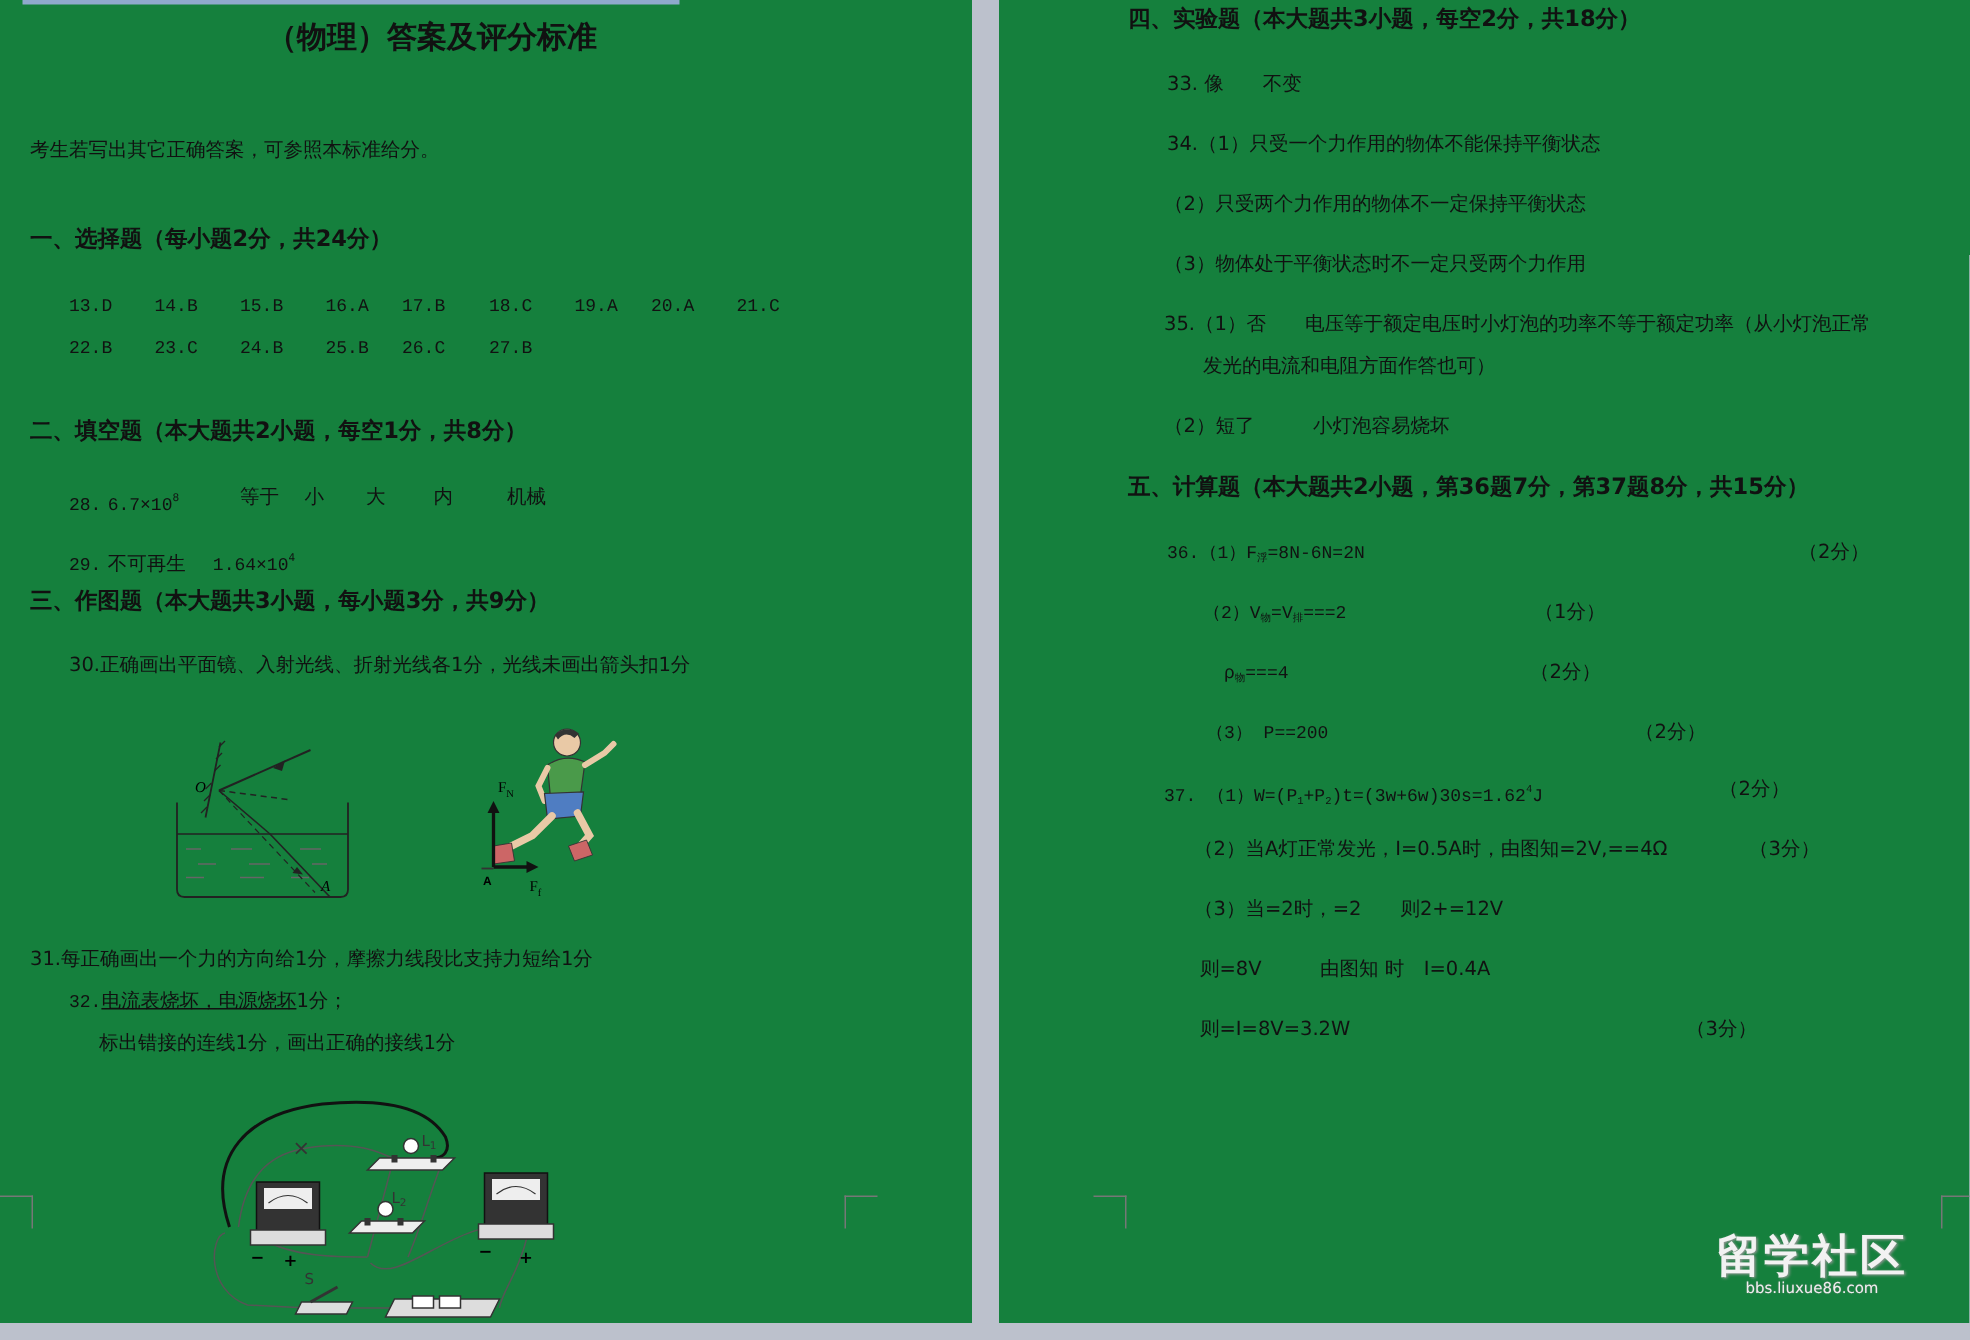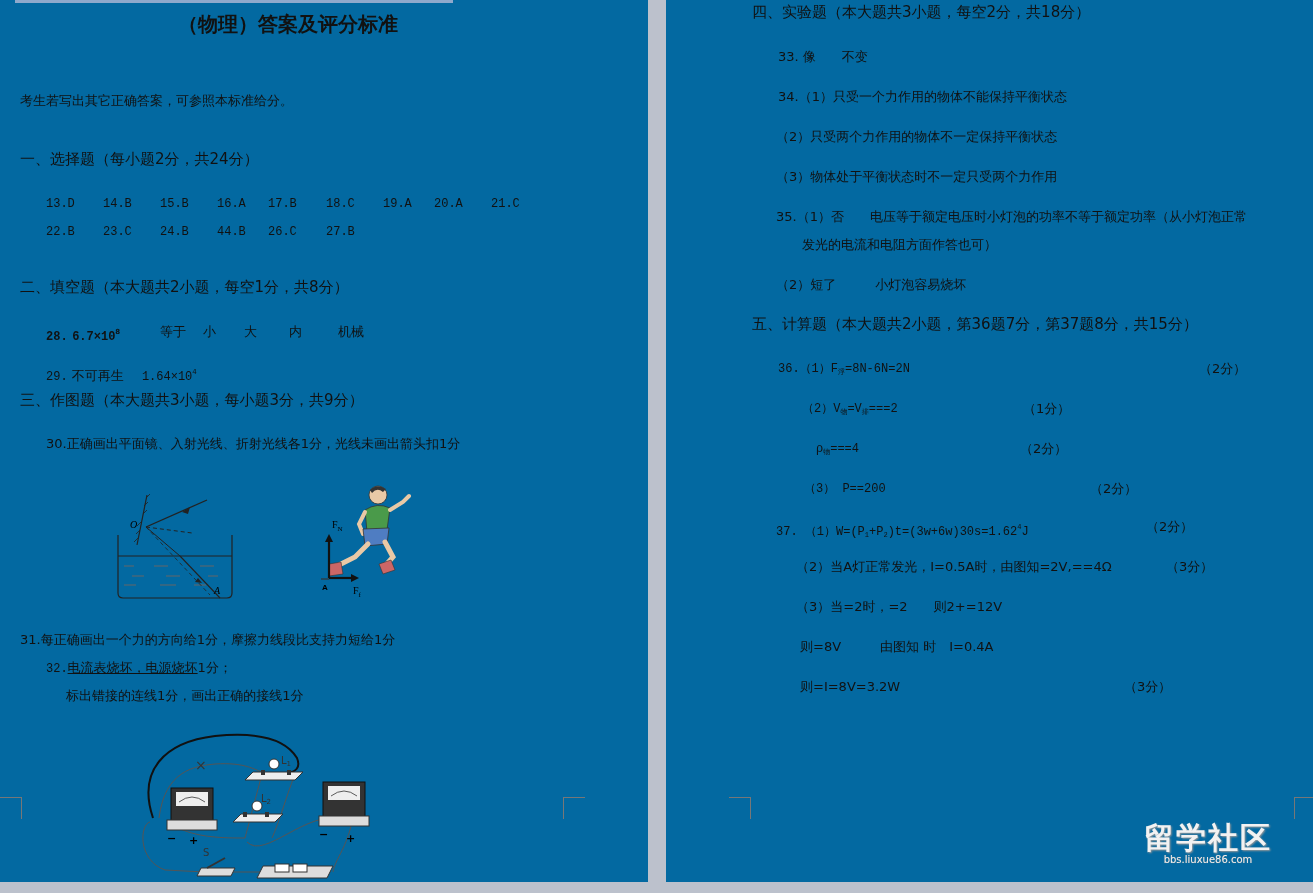--- a/index.html
+++ b/index.html
@@ -1,23 +1,23 @@
 <!DOCTYPE html>
 <html><head>
 <meta charset="utf-8">
 <style>
   * { box-sizing: border-box; margin: 0; padding: 0; }
   html, body { width: 1313px; height: 893px; overflow: hidden; background: #bcc1cc; }
   body { position: relative; font-family: "DejaVu Sans", "Liberation Sans", sans-serif; color: #111; }
-  .page { position: absolute; top: 0; background: #0369a1; overflow: hidden; }
+  .page { position: absolute; top: 0; background: #15803d; overflow: hidden; }
   #page-left { left: 0; width: 648px; height: 882px; }
   #page-right { left: 666px; width: 647px; height: 882px; }
   .topline { position: absolute; top: 0; left: 15px; width: 438px; height: 3px; background: #8fa9cc; }
   .t { position: absolute; white-space: nowrap; font-size: 13px; line-height: 16px; }
-  .h { font-weight: normal; font-size: 15px; line-height: 18px; }
+  .h { font-weight: bold; font-size: 15px; line-height: 18px; }
   .title { font-size: 20px; font-weight: bold; line-height: 24px; }
   .mono { font-family: "Liberation Mono", "DejaVu Sans Mono", monospace; font-size: 12px; }
   sup { font-size: 7px; vertical-align: 6px; }
   sub { font-size: 7px; vertical-align: -2px; }
   .u { text-decoration: underline; }
   .corner { position: absolute; width: 22px; height: 22px; border-color: #777; border-style: solid; border-width: 0; }
   .wm { position: absolute; }
   svg { position: absolute; overflow: visible; }
 </style>
 </head>
@@ -38,27 +38,27 @@
   <div class="t mono" style="left:217px; top:196px;">16.A</div>
   <div class="t mono" style="left:268px; top:196px;">17.B</div>
   <div class="t mono" style="left:326px; top:196px;">18.C</div>
   <div class="t mono" style="left:383px; top:196px;">19.A</div>
   <div class="t mono" style="left:434px; top:196px;">20.A</div>
   <div class="t mono" style="left:491px; top:196px;">21.C</div>
 
   <div class="t mono" style="left:46px; top:224px;">22.B</div>
   <div class="t mono" style="left:103px; top:224px;">23.C</div>
   <div class="t mono" style="left:160px; top:224px;">24.B</div>
-  <div class="t mono" style="left:217px; top:224px;">44.B</div>
+  <div class="t mono" style="left:217px; top:224px;">25.B</div>
   <div class="t mono" style="left:268px; top:224px;">26.C</div>
   <div class="t mono" style="left:326px; top:224px;">27.B</div>
 
   <div class="t h" style="left:20px; top:278px;">二、填空题（本大题共2小题，每空1分，共8分）</div>
 
-  <div class="t" style="left:46px; top:324px;font-weight:bold;">
+  <div class="t" style="left:46px; top:324px;">
     <span class="mono">28.</span>
     <span class="mono">6.7×10</span><sup>8</sup>
   </div>
   <div class="t" style="left:160px; top:324px;">等于</div>
   <div class="t" style="left:203px; top:324px;">小</div>
   <div class="t" style="left:244px; top:324px;">大</div>
   <div class="t" style="left:289px; top:324px;">内</div>
   <div class="t" style="left:338px; top:324px;">机械</div>
 
   <div class="t" style="left:46px; top:364px;">

